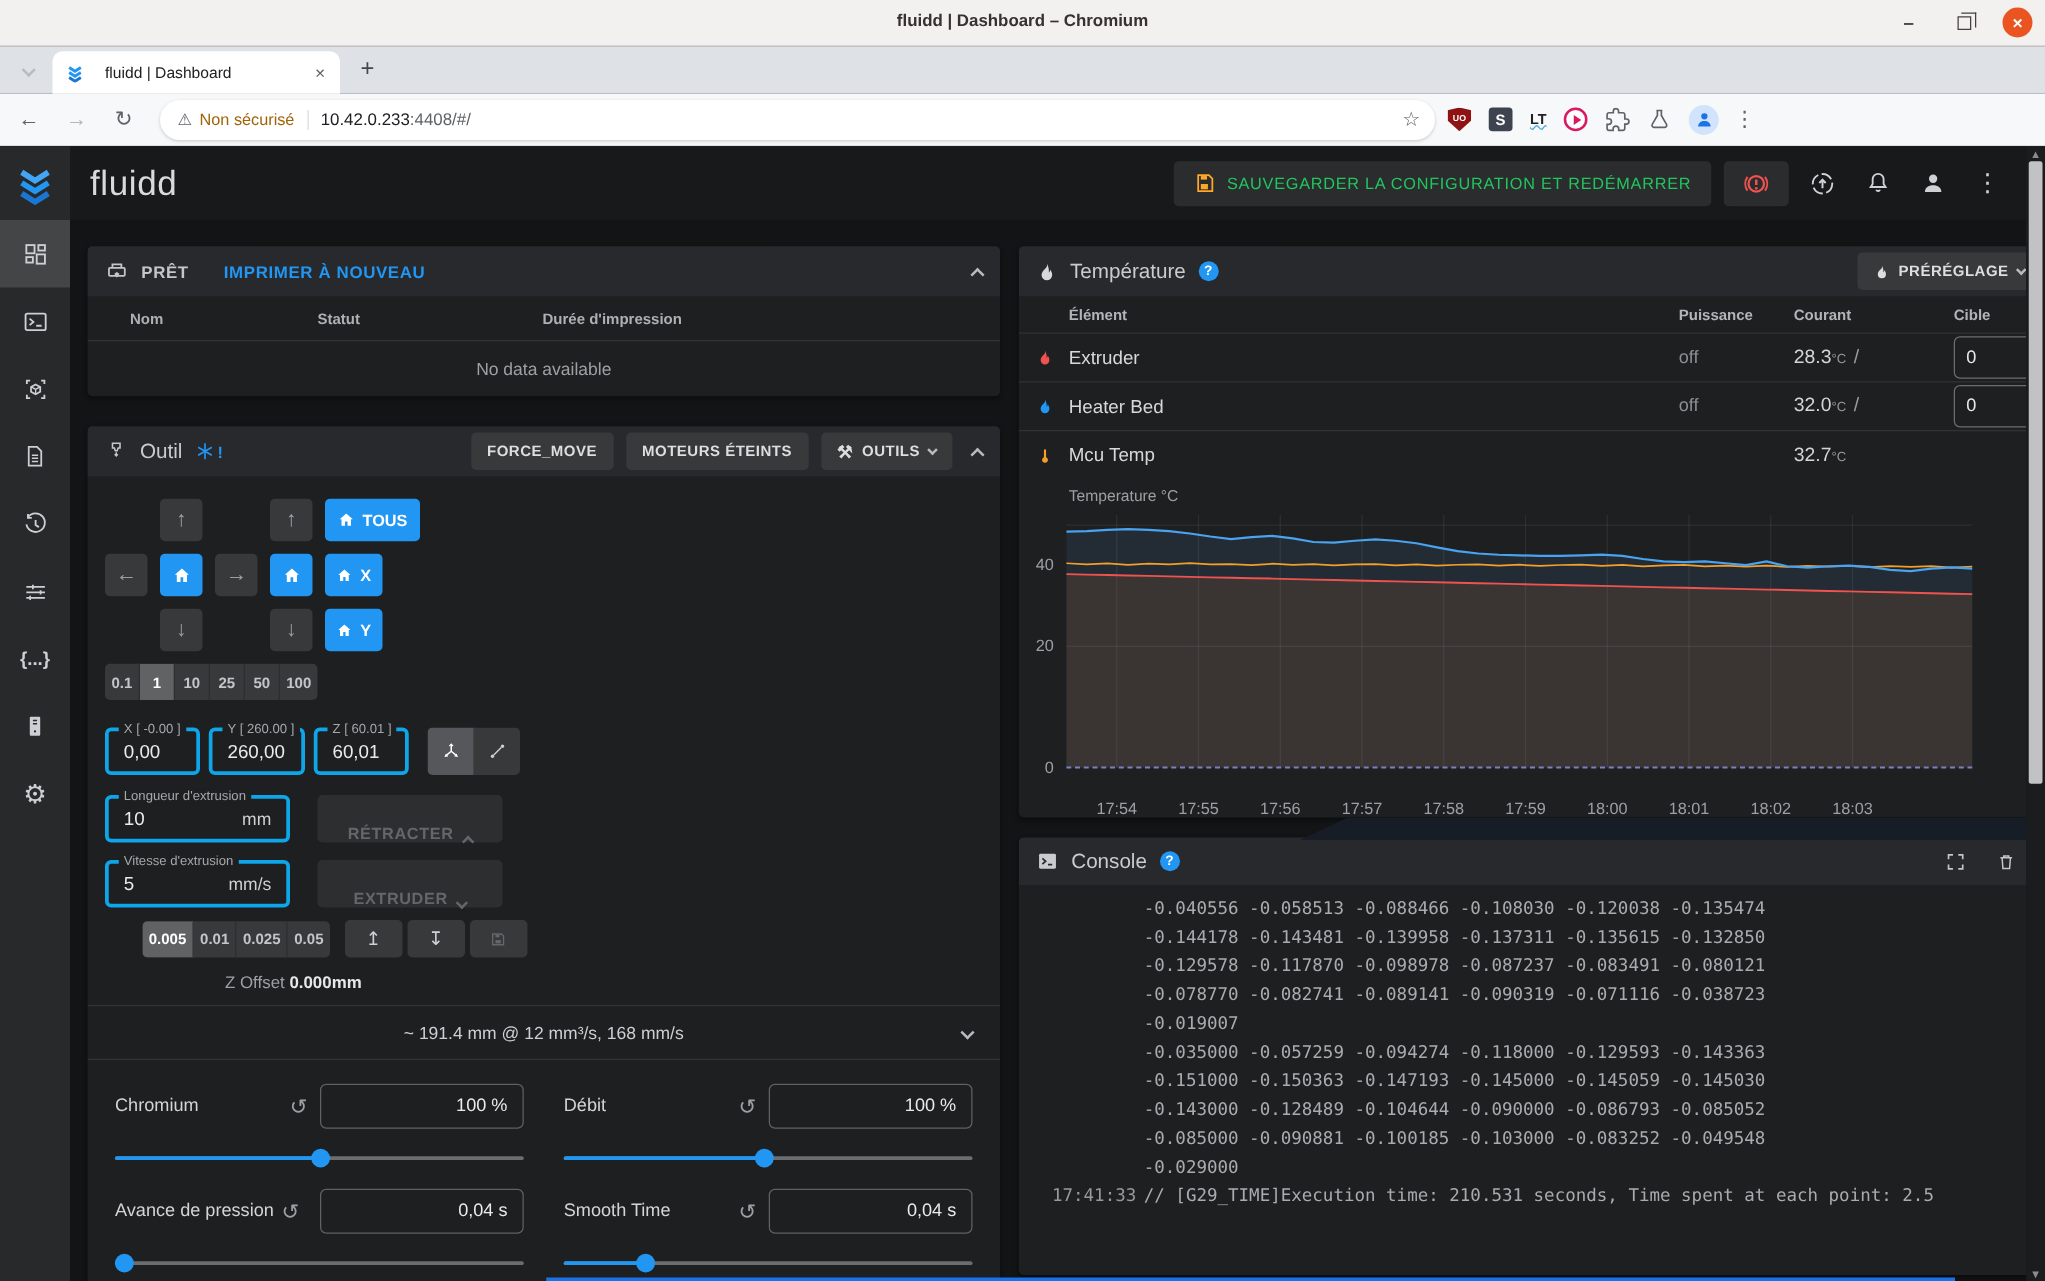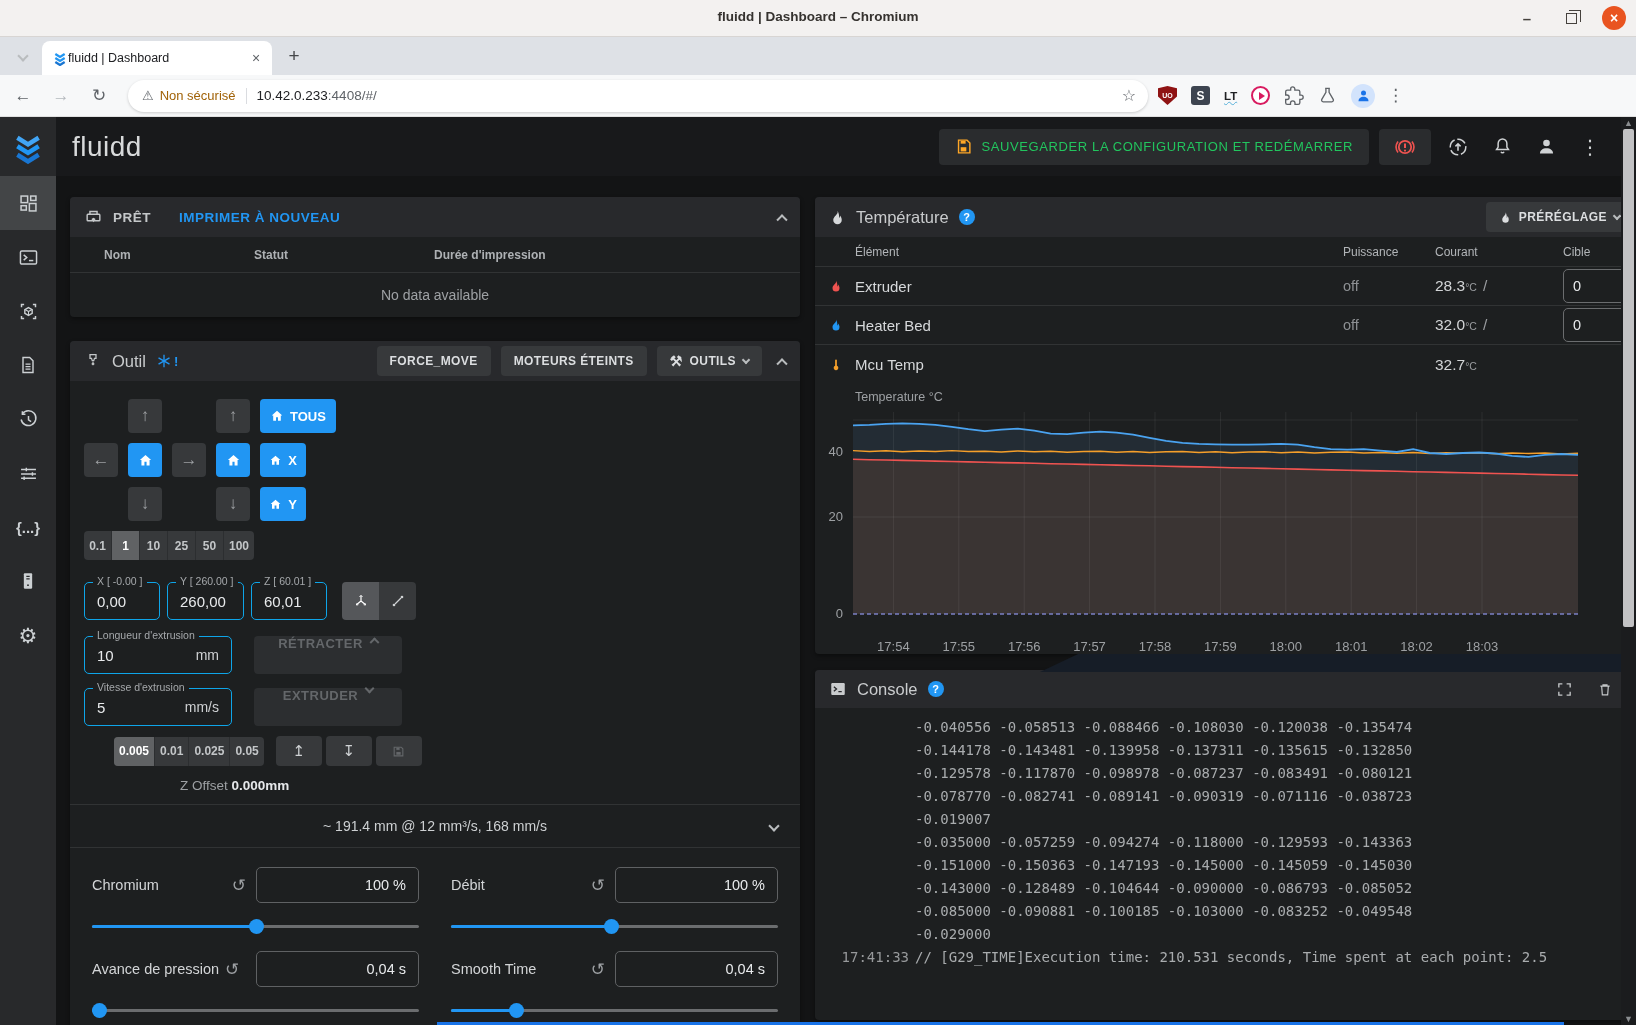--- a/index.html
+++ b/index.html
@@ -11,21 +11,21 @@
   .titlebar .title { position:absolute; left:0; right:0; top:9px; text-align:center; font-size:13.5px; font-weight:bold; color:#35322f; }
   .win-controls { position:absolute; right:10px; top:5px; display:flex; align-items:center; gap:18px; }
   .wc-btn { width:26px; height:26px; display:flex; align-items:center; justify-content:center; color:#45413d; font-size:15px; }
   .wc-min { font-weight:bold; }
   .wc-restore { width:11px; height:11px; border:1.5px solid #45413d; position:relative; background:#f3f1f0; }
   .wc-restore:before { content:""; position:absolute; top:-4px; left:2px; width:11px; height:11px; border:1.5px solid #45413d; border-bottom:none; border-left:none; }
   .wc-close { width:24px; height:24px; border-radius:50%; background:#e95420; color:#fff; display:flex; align-items:center; justify-content:center; font-size:14px; font-weight:bold; }
 
   .tabstrip { position:absolute; top:37px; left:0; width:1636px; height:38px; background:#dee1e6; display:flex; align-items:flex-end; }
   .tab-search { width:30px; height:30px; margin:0 4px 4px 8px; display:flex; align-items:center; justify-content:center; color:#5f6368; }
-  .tab { width:230px; height:34px; background:#fff; border-radius:8px 8px 0 0; display:flex; align-items:center; padding:0 8px 0 10px; gap:0; }
+  .tab { width:230px; height:34px; background:#fff; border-radius:8px 8px 0 0; display:flex; align-items:center; padding:0 8px 0 10px; gap:16px; }
   .tab-label { flex:1; font-size:12.5px; color:#202124; white-space:nowrap; overflow:hidden; }
   .tab-close { color:#5f6368; font-size:14px; width:16px; height:16px; line-height:16px; text-align:center; border-radius:50%; }
   .newtab { width:28px; height:28px; margin:0 0 5px 8px; color:#45474a; font-size:19px; display:flex; align-items:center; justify-content:center; }
 
   .toolbar { position:absolute; top:75px; left:0; width:1636px; height:42px; background:#f7f8f9; display:flex; align-items:center; border-bottom:1px solid #e0e0e0; }
   .nav-ic { width:30px; height:30px; display:flex; align-items:center; justify-content:center; font-size:17px; color:#5f6368; margin-left:8px; }
   .nav-ic.disabled { color:#b4b8bd; }
   .omnibox { height:32px; background:#fff; border-radius:16px; box-shadow:0 1px 3px rgba(0,0,0,0.18); display:flex; align-items:center; flex:1; margin:0 10px 0 14px; padding:0 6px 0 14px; max-width:1020px; }
   .warn-tri { color:#5f6368; font-size:13px; margin-right:6px; }
   .sec-label { font-size:13px; color:#a16207; margin-right:10px; }
@@ -83,29 +83,29 @@
   .pad-row { display:flex; gap:10px; margin-bottom:10px; }
   .pad-btn { width:34px; height:34px; border-radius:4px; background:#37393b; color:#9da0a3; display:flex; align-items:center; justify-content:center; font-size:17px; }
   .pad-btn.blue { background:#2196f3; color:#fff; }
   .pad-btn.wide { width:76px; gap:6px; font-size:13px; font-weight:bold; }
   .pad-btn.axis { width:46px; gap:6px; font-size:13px; font-weight:bold; }
   .pad-sp { width:34px; height:34px; }
   .seg { display:inline-flex; background:#37393b; border-radius:4px; overflow:hidden; margin-top:2px; }
   .seg span { min-width:28px; padding:0 5px; height:29px; display:flex; align-items:center; justify-content:center; font-size:12px; font-weight:bold; color:#c3c6c8; border-right:1px solid #2c2e30; }
   .seg span:last-child { border-right:none; }
   .seg span.sel { background:#606264; color:#fff; }
-  .ofield { position:relative; border:1px solid #0ea5e9; border-radius:5px; height:38px; display:flex; align-items:center; padding:0 12px; color:#e8eaec; font-size:15px; background:transparent; }
+  .ofield { position:relative; border:3px solid #0ea5e9; border-radius:5px; height:38px; display:flex; align-items:center; padding:0 12px; color:#e8eaec; font-size:15px; background:transparent; }
   .ofield .flabel { position:absolute; top:-8px; left:8px; background:#1d1f20; padding:0 4px; font-size:10.5px; color:#a5a8ab; white-space:nowrap; }
   .ofield .suffix { margin-left:auto; color:#cfd1d3; font-size:14px; }
   .pos-row { display:flex; gap:7px; margin-top:22px; }
   .toggle2 { display:flex; margin-left:8px; border-radius:4px; overflow:hidden; height:38px; }
   .toggle2 .tg { width:37px; display:flex; align-items:center; justify-content:center; background:#37393b; color:#cfd2d4; }
   .toggle2 .tg.sel { background:#55575a; }
   .ext-grid { display:grid; grid-template-columns:148px 148px; column-gap:22px; row-gap:14px; margin-top:16px; }
-  .dis-btn { height:38px; border-radius:4px; background:#2c2e30; color:#64676a; font-size:13px; font-weight:bold; letter-spacing:0.5px; display:flex; align-items:flex-start; justify-content:center; gap:8px; }
+  .dis-btn { height:38px; border-radius:4px; background:#2c2e30; color:#64676a; font-size:13px; font-weight:bold; letter-spacing:0.5px; display:flex; align-items:flex-end; justify-content:center; gap:8px; }
   .dis-btn .chv { border-color:#64676a; width:7px; height:7px; }
   .zrow { display:flex; align-items:center; gap:4px; margin-top:10px; margin-left:30px; }
   .zbtn { width:46px; height:30px; border-radius:4px; background:#37393b; color:#cfd2d4; display:flex; align-items:center; justify-content:center; font-size:15px; }
   .zbtn.dis { color:#64676a; }
   .zoffset-line { margin:12px 0 0 96px; font-size:13.5px; color:#9da0a3; }
   .zoffset-line b { color:#e6e8ea; }
   .summary-row { border-top:1px solid rgba(255,255,255,0.09); border-bottom:1px solid rgba(255,255,255,0.09); margin-top:11px; height:44px; display:flex; align-items:center; justify-content:center; position:relative; color:#cdd0d2; font-size:14px; }
   .summary-row .chv { position:absolute; right:22px; top:17px; }
   .sliders { padding:14px 22px 16px 22px; display:grid; grid-template-columns:1fr 1fr; column-gap:32px; row-gap:4px; }
   .sl-cell { padding-top:4px; }
@@ -113,21 +113,21 @@
   .sl-label { font-size:14.5px; color:#d3d5d7; }
   .sl-reset { margin-left:auto; margin-right:10px; color:#9da0a3; font-size:17px; }
   .sl-box { width:163px; height:36px; border:1px solid #5f6163; border-radius:5px; display:flex; align-items:center; justify-content:flex-end; padding:0 12px; color:#e8eaec; font-size:14.5px; }
   .sl-track { position:relative; height:30px; margin-top:8px; }
   .sl-rail { position:absolute; left:0; right:0; top:13px; height:3px; background:#6b6d6f; border-radius:2px; }
   .sl-fill { position:absolute; left:0; top:13px; height:3px; background:#2196f3; border-radius:2px; }
   .sl-thumb { position:absolute; top:7px; width:15px; height:15px; border-radius:50%; background:#2196f3; }
 
   
   .temp-head { display:grid; grid-template-columns:1fr 92px 128px 120px; align-items:center; height:30px; padding:0 16px 0 14px; border-bottom:1px solid rgba(255,255,255,0.09); }
-  .temp-head span { font-size:12px; font-weight:normal; color:#b2b5b8; }
+  .temp-head span { font-size:12px; font-weight:bold; color:#b2b5b8; }
   .temp-head span:first-child { padding-left:26px; }
   .temp-row { display:grid; grid-template-columns:1fr 92px 128px 120px; align-items:center; height:39px; padding:0 16px 0 14px; border-bottom:1px solid rgba(255,255,255,0.09); }
   .temp-name { display:flex; align-items:center; gap:12px; font-size:15px; color:#d6d8da; }
   .temp-power { font-size:14.5px; color:#8d9093; }
   .temp-current { font-size:15.5px; color:#d3d5d7; }
   .temp-current .deg { font-size:10.5px; color:#9a9da0; }
   .temp-current .slash { color:#9a9da0; margin-left:6px; }
   .target-box { width:98px; height:34px; border:1px solid #6b6d6f; border-radius:5px; display:flex; align-items:center; padding:0 9px; color:#e8eaec; font-size:14.5px; }
   .target-box .deg { margin-left:auto; color:#9a9da0; font-size:12.5px; }
 

